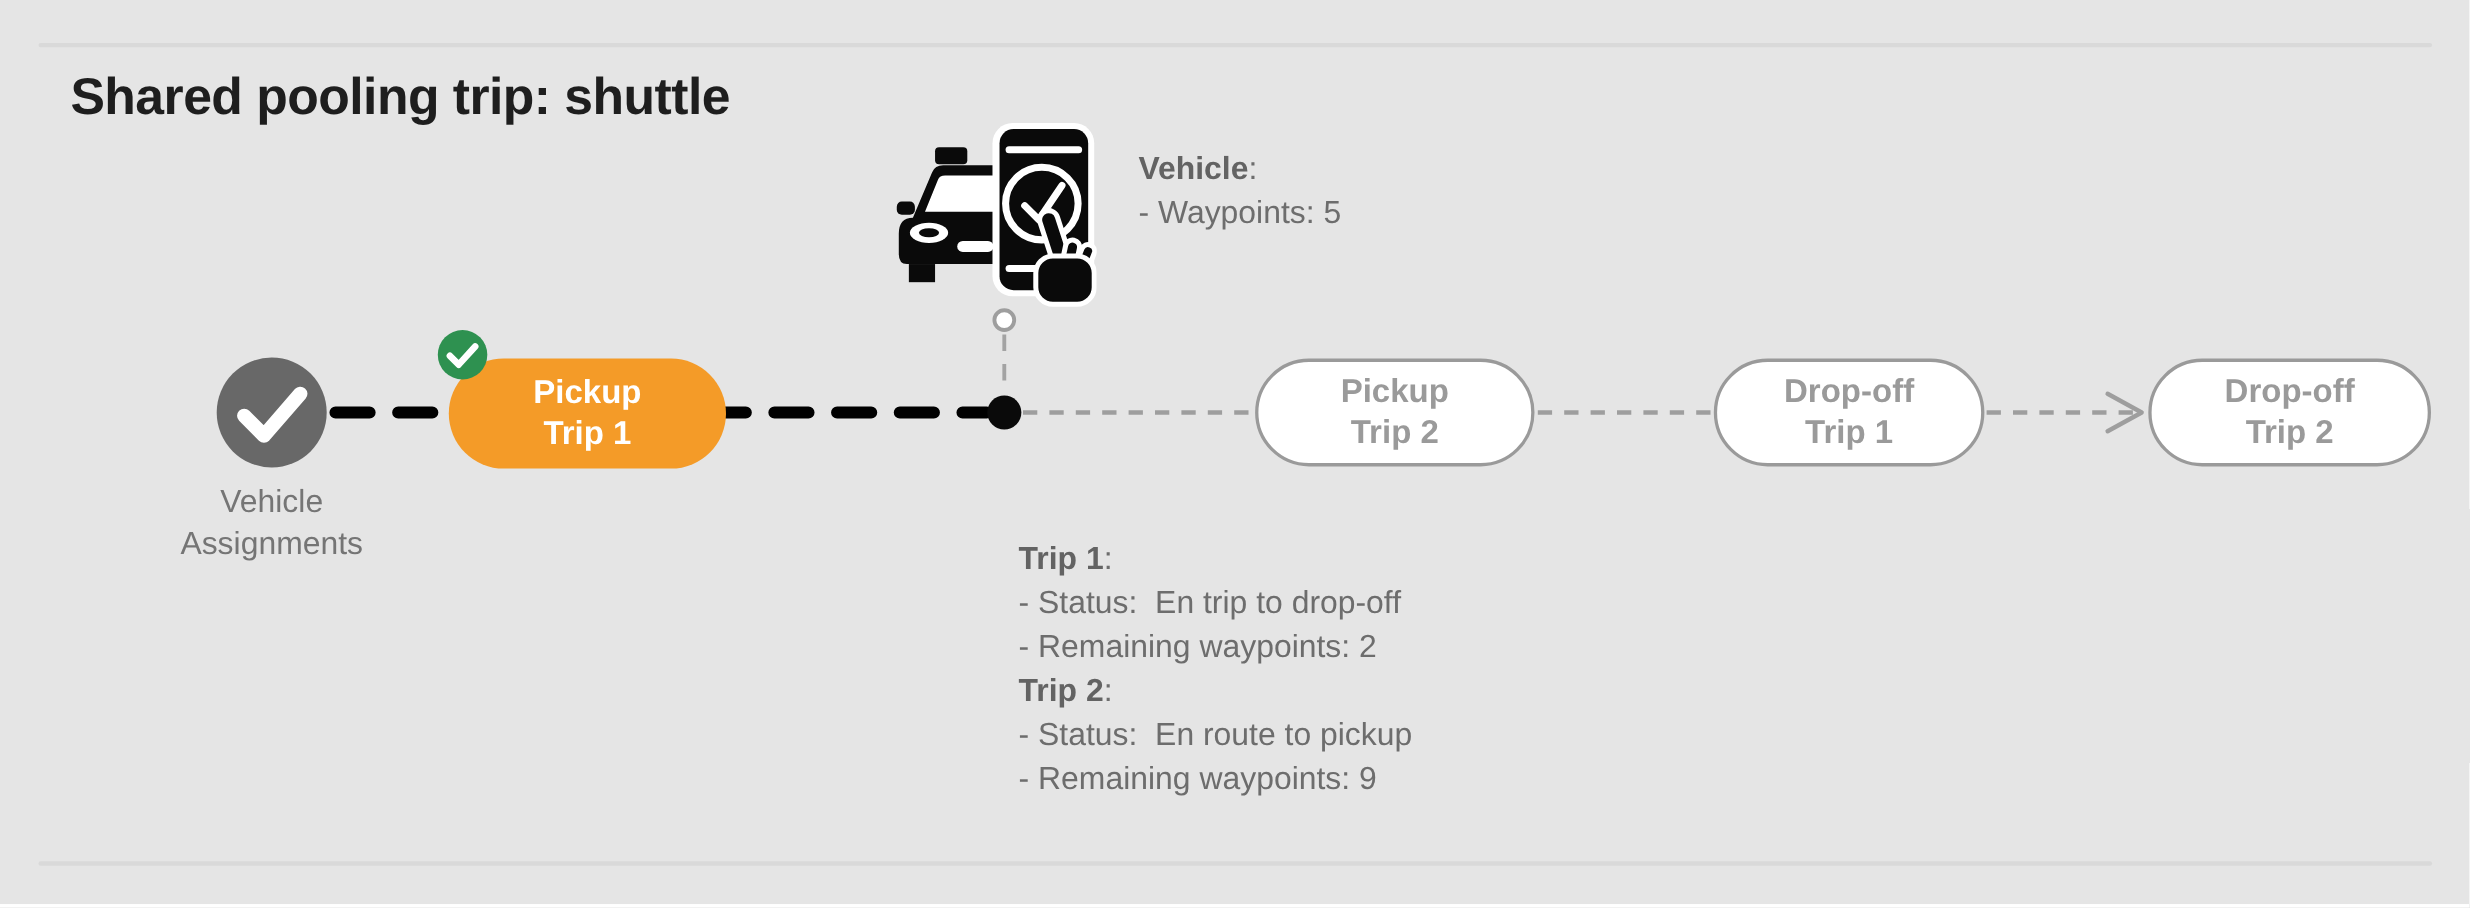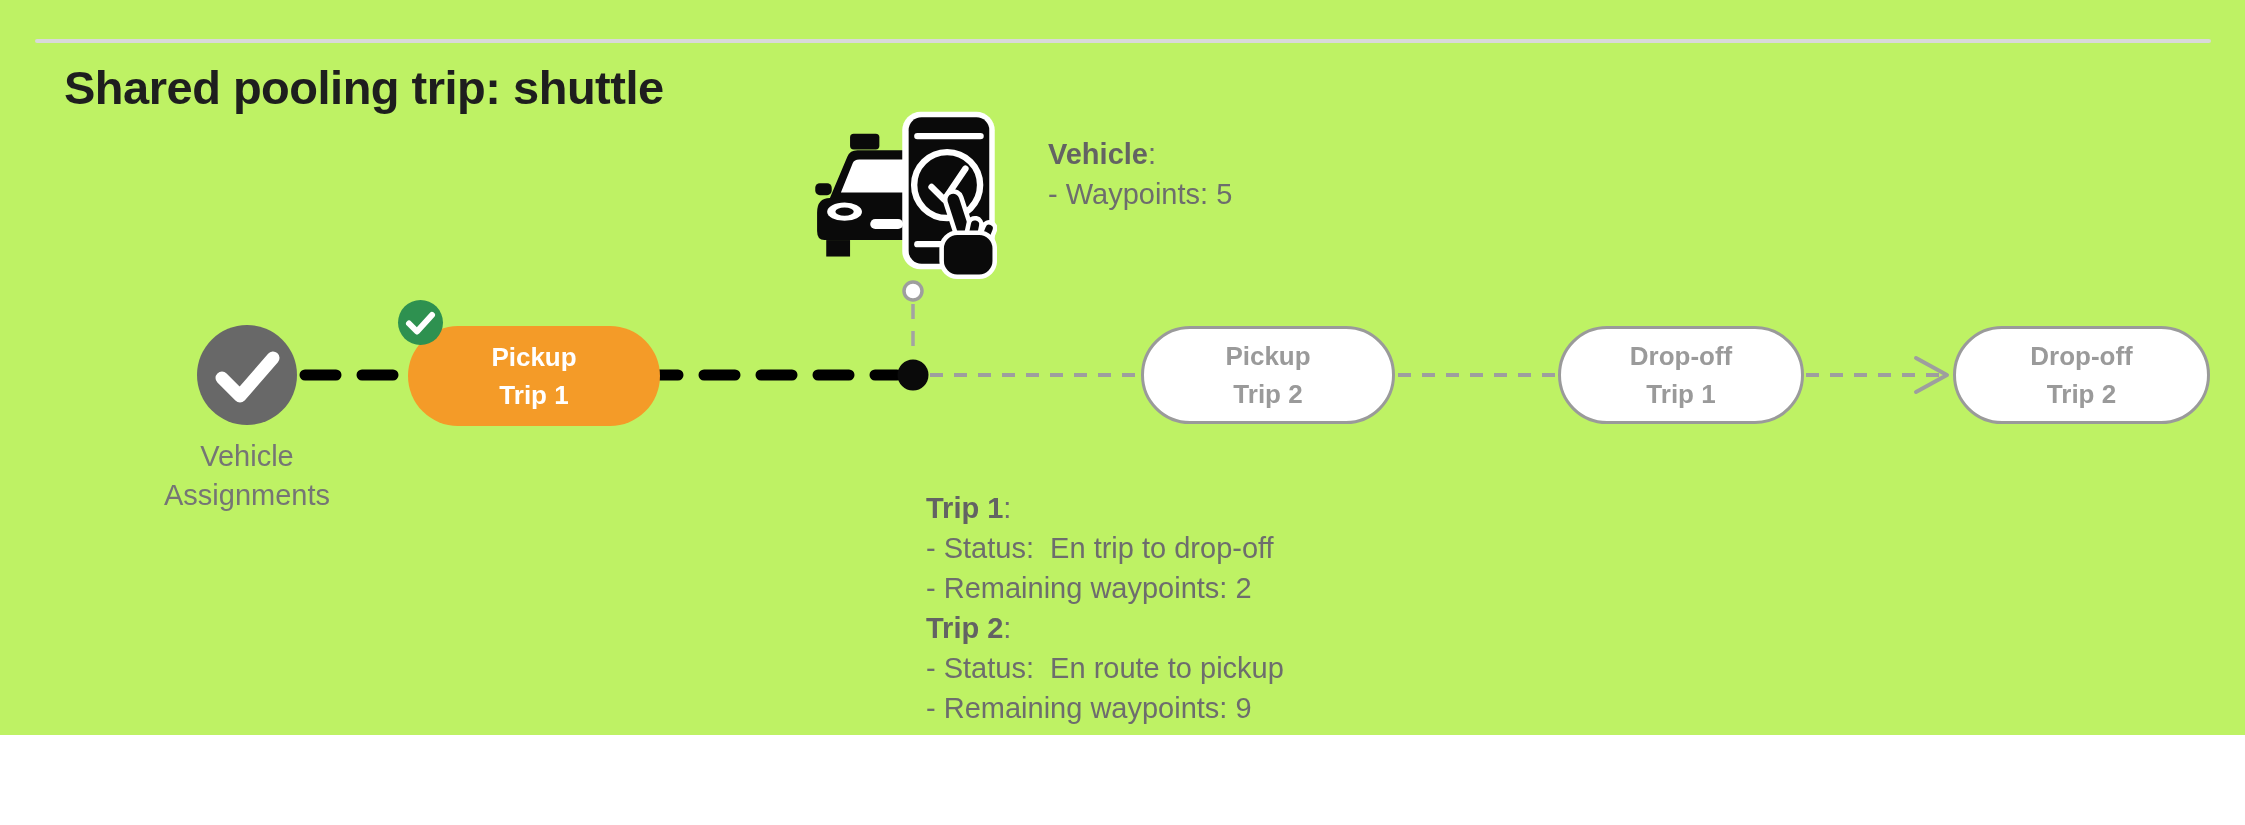--- a/index.html
+++ b/index.html
@@ -1,17 +1,17 @@
 <!DOCTYPE html>
 <html><head>
 <meta charset="utf-8">
 <style>
   html,body{margin:0;padding:0;background:#ffffff;}
   .stage{
-    position:relative;width:2245px;height:735px;background:#bef264;
+    position:relative;width:2245px;height:822px;background:#e5e5e5;
     font-family:"Liberation Sans", sans-serif;overflow:hidden;
   }
   .divider{position:absolute;height:4px;background:#d9d9d9;border-radius:2px;}
   .divider.top{left:35px;top:39px;width:2176px;}
   .divider.bottom{left:35px;top:783px;width:2176px;}
 
   .page-title{
     position:absolute;left:64px;top:60px;
     font-size:47px;font-weight:bold;color:#1e1e1e;letter-spacing:-0.5px;
     white-space:pre;
@@ -26,41 +26,41 @@
   }
   .node-label{
     position:absolute;left:72px;top:437px;width:350px;text-align:center;
     font-size:29px;line-height:39px;color:#757575;z-index:2;
   }
   .node-label span{display:block;}
 
   .pill{
     position:absolute;top:326px;z-index:2;box-sizing:border-box;
     display:flex;flex-direction:column;align-items:center;justify-content:center;
-    text-align:center;font-weight:bold;font-size:26px;line-height:38px;
+    text-align:center;font-weight:bold;font-size:30px;line-height:38px;
     border-radius:52px;white-space:pre;
   }
   .pill.active{background:#F49B28;color:#ffffff;height:100px;}
   .pill.pending{background:#ffffff;color:#9a9a9a;border:3px solid #9a9a9a;height:98px;}
   .pill-pickup1{left:408px;width:252px;}
   .pill-pickup2{left:1141px;width:254px;}
   .pill-dropoff1{left:1558px;width:246px;}
   .pill-dropoff2{left:1953px;width:257px;}
 
   .badge{
     position:absolute;left:398px;top:300px;width:45px;height:45px;border-radius:50%;
     background:#2E9150;z-index:3;display:flex;align-items:center;justify-content:center;
   }
 
   .vehicle-icon{position:absolute;left:813px;top:110px;z-index:2;}
 
   .info-block{position:absolute;z-index:2;font-size:29px;line-height:40px;color:#6d6d6d;}
   .info-block .info-line{white-space:pre;}
   .info-block .info-heading{font-weight:bold;color:#636363;}
-  .vehicle-info{left:1035px;top:134px;margin-left:13px;}
+  .vehicle-info{left:1035px;top:134px;}
   .trip-info{left:926px;top:488px;}
 </style>
 </head>
 <body>
 
 <div class="stage">
 
   <div class="divider top"></div>
   <div class="divider bottom"></div>
 

